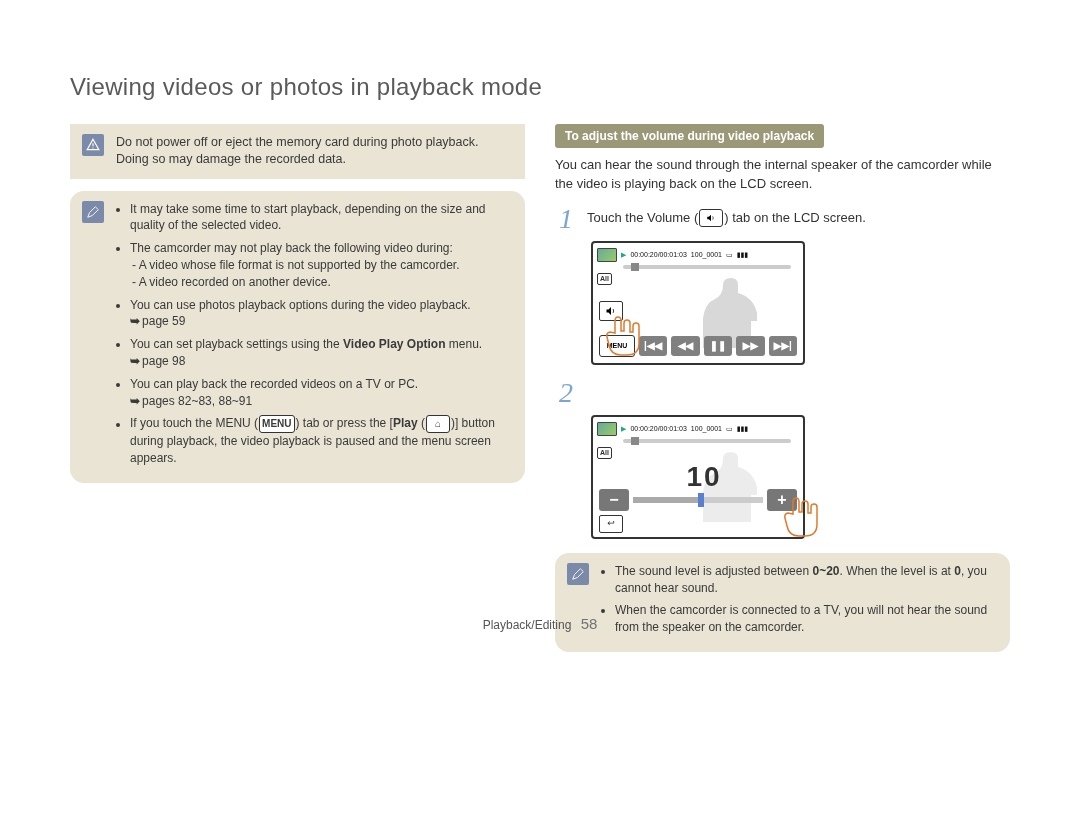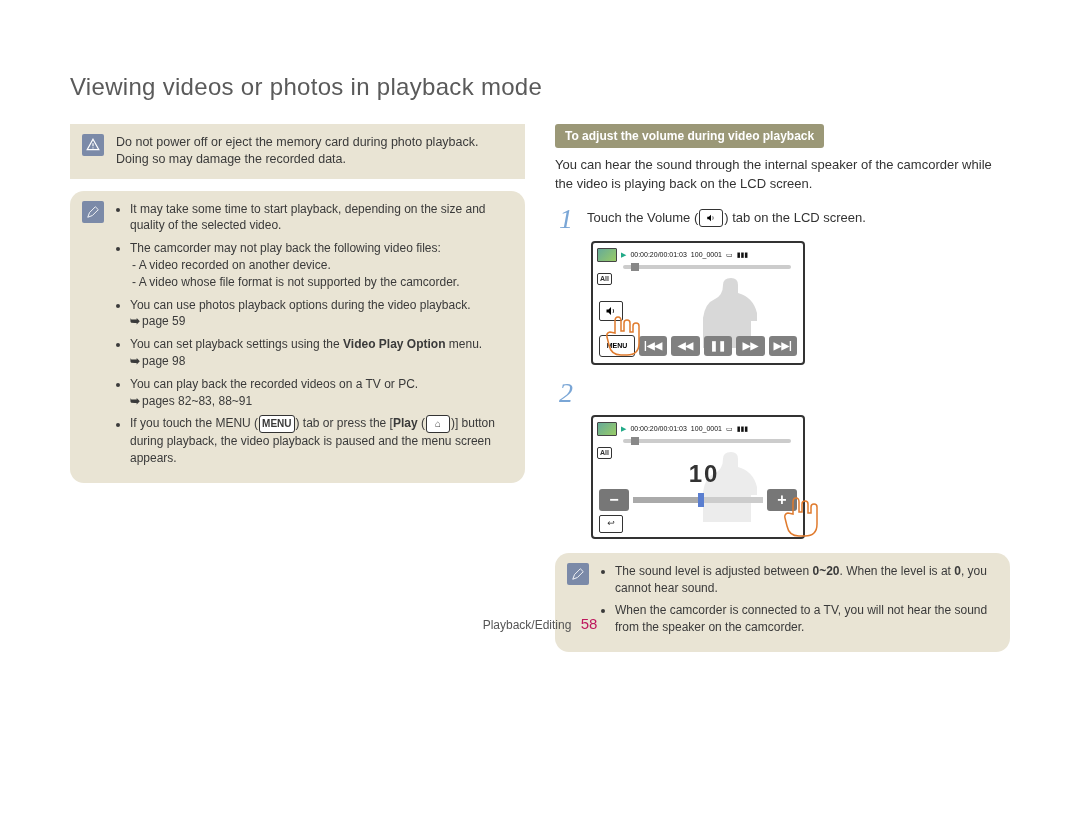--- a/index.html
+++ b/index.html
@@ -163,40 +163,40 @@
     position:absolute; top:58px; left:6px; width:22px; height:18px;
     border:1px solid #333; border-radius:2px; display:flex; align-items:center; justify-content:center;
     background:#fff;
   }
   .lcd .touch-hand {
     position:absolute; width:40px; height:45px;
   }
   .hand svg { width:100%; height:100%; stroke:#e07b2e; fill:none; stroke-width:1.5; }
   .lcd2 .big-num {
     position:absolute; top:40px; left:12px; right:0; text-align:center;
-    font-size:24px; font-weight:bold; font-family: Arial;
+    font-size:28px; font-weight:bold; font-family: Arial;
     letter-spacing:2px;
   }
   .lcd2 .vol-bar {
     position:absolute; bottom:34px; left:40px; right:40px; height:6px; background:#ccc;
   }
   .lcd2 .vol-bar .fill { position:absolute; left:0; top:0; bottom:0; width:50%; background:#aaa; }
   .lcd2 .vol-bar .handle { position:absolute; left:50%; top:-4px; width:6px; height:14px; background:#5a7ed0; }
   .lcd2 .minus, .lcd2 .plus {
     position:absolute; bottom:26px; width:30px; height:22px; background:#777; color:#fff;
     display:flex; align-items:center; justify-content:center; font-size:16px; font-weight:bold; border-radius:3px;
   }
   .lcd2 .minus { left:6px; }
   .lcd2 .plus { right:6px; }
   .lcd2 .back { position:absolute; bottom:4px; left:6px; width:22px; height:16px; border:1px solid #333; border-radius:2px; font-size:9px; display:flex; align-items:center; justify-content:center; }
   .footer {
     position:absolute; bottom:18px; left:0; right:0; text-align:center;
     font-size:12px; color:#555;
   }
-  .footer .pnum { font-size:15px; color:#be185d; padding-left:6px; }
+  .footer .pnum { font-size:15px; color:#737373; padding-left:6px; }
   .bold { font-weight: bold; }
 </style>
 </head>
 <body>
 
 <div class="page">
   <h1 class="page-title">Viewing videos or photos in playback mode</h1>
 
   <div class="columns">
 
@@ -217,23 +217,23 @@
 
       <div class="note-box">
         <div class="icon-sq icon-pencil">
           <svg viewBox="0 0 24 24">
               <path d="M3 21 L6 13 L16 3 L21 8 L11 18 Z" fill="none" stroke="#fff" stroke-width="1.5"></path>
             </svg>
         </div>
         <ul>
           <li><span>It may take some time to start playback, depending on the size and quality of the selected video.</span></li>
           <li>
-            <span>The camcorder may not play back the following video files:</span>
+            <span>The camcorder may not play back the following video during:</span>
+            <span class="sub">- A video whose file format is not supported by the camcorder.</span>
             <span class="sub">- A video recorded on another device.</span>
-            <span class="sub">- A video whose file format is not supported by the camcorder.</span>
           </li>
           <li>
             <span>You can use photos playback options during the video playback.</span><br>
             <span class="page-ref"><span class="arrow">➥</span><span>page 59</span></span>
           </li>
           <li>
             <span>You can set playback settings using the </span><span class="bold">Video Play Option</span><span> menu.</span><br>
             <span class="page-ref"><span class="arrow">➥</span><span>page 98</span></span>
           </li>
           <li>

